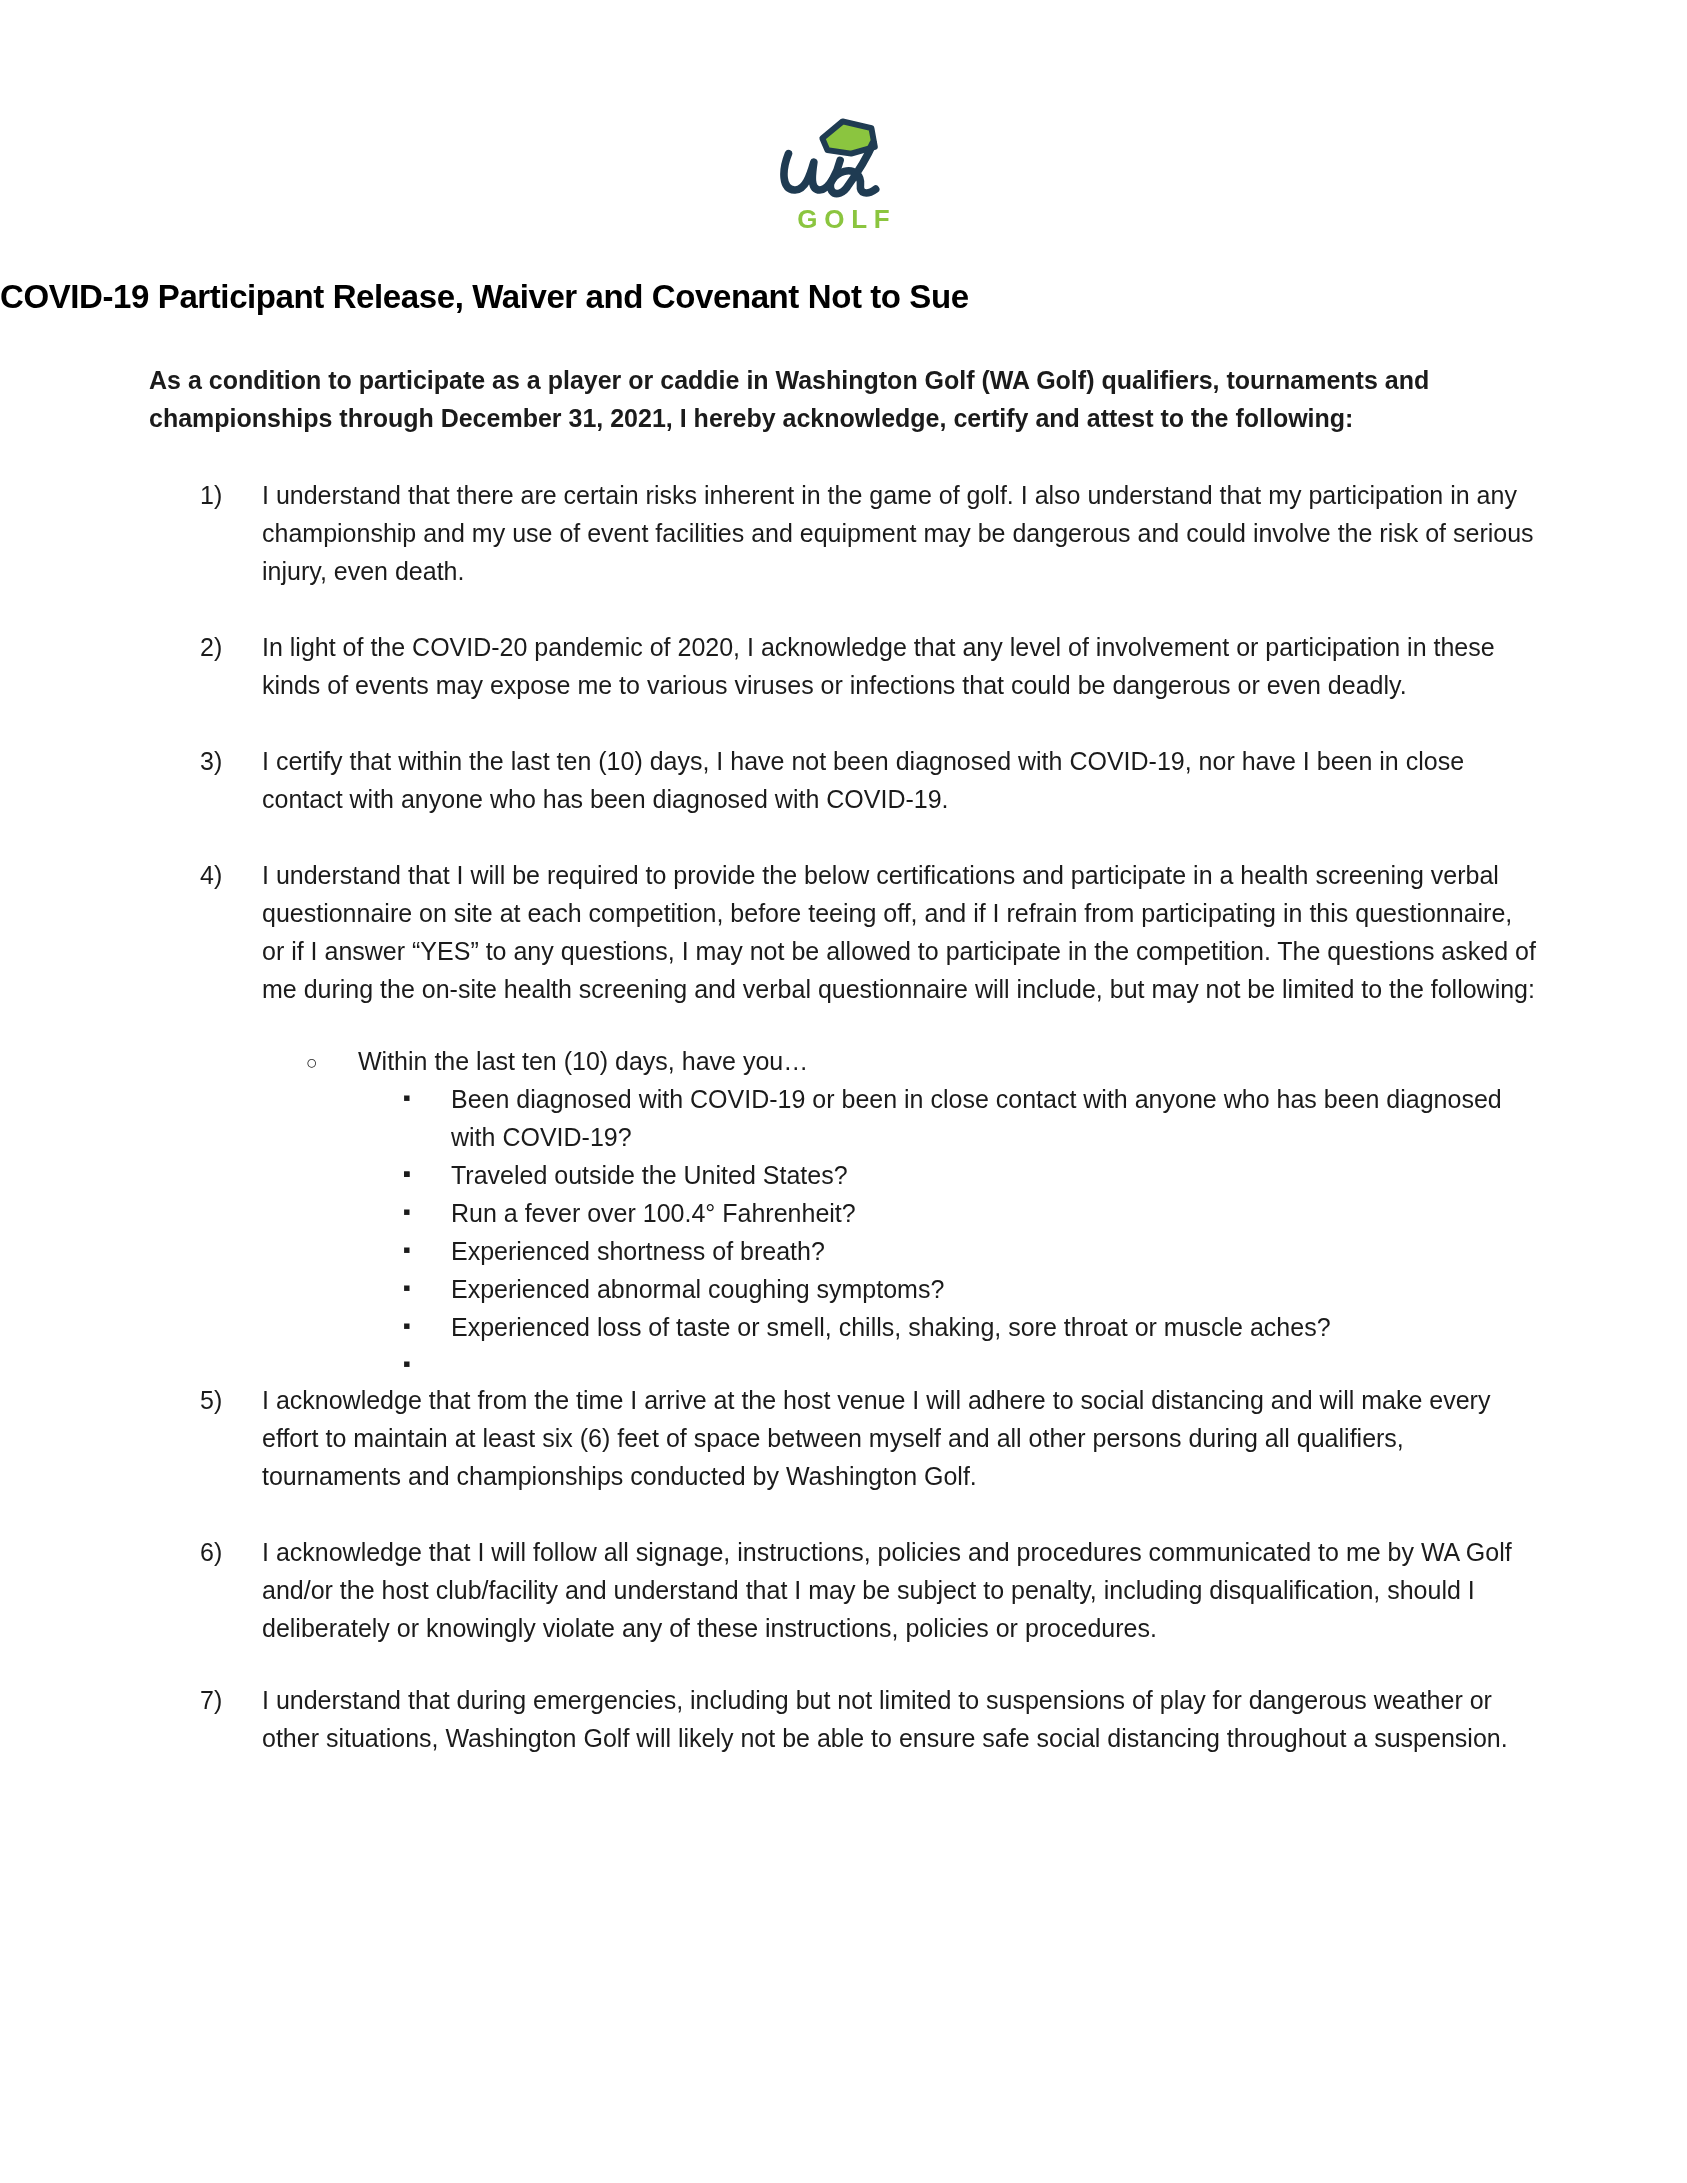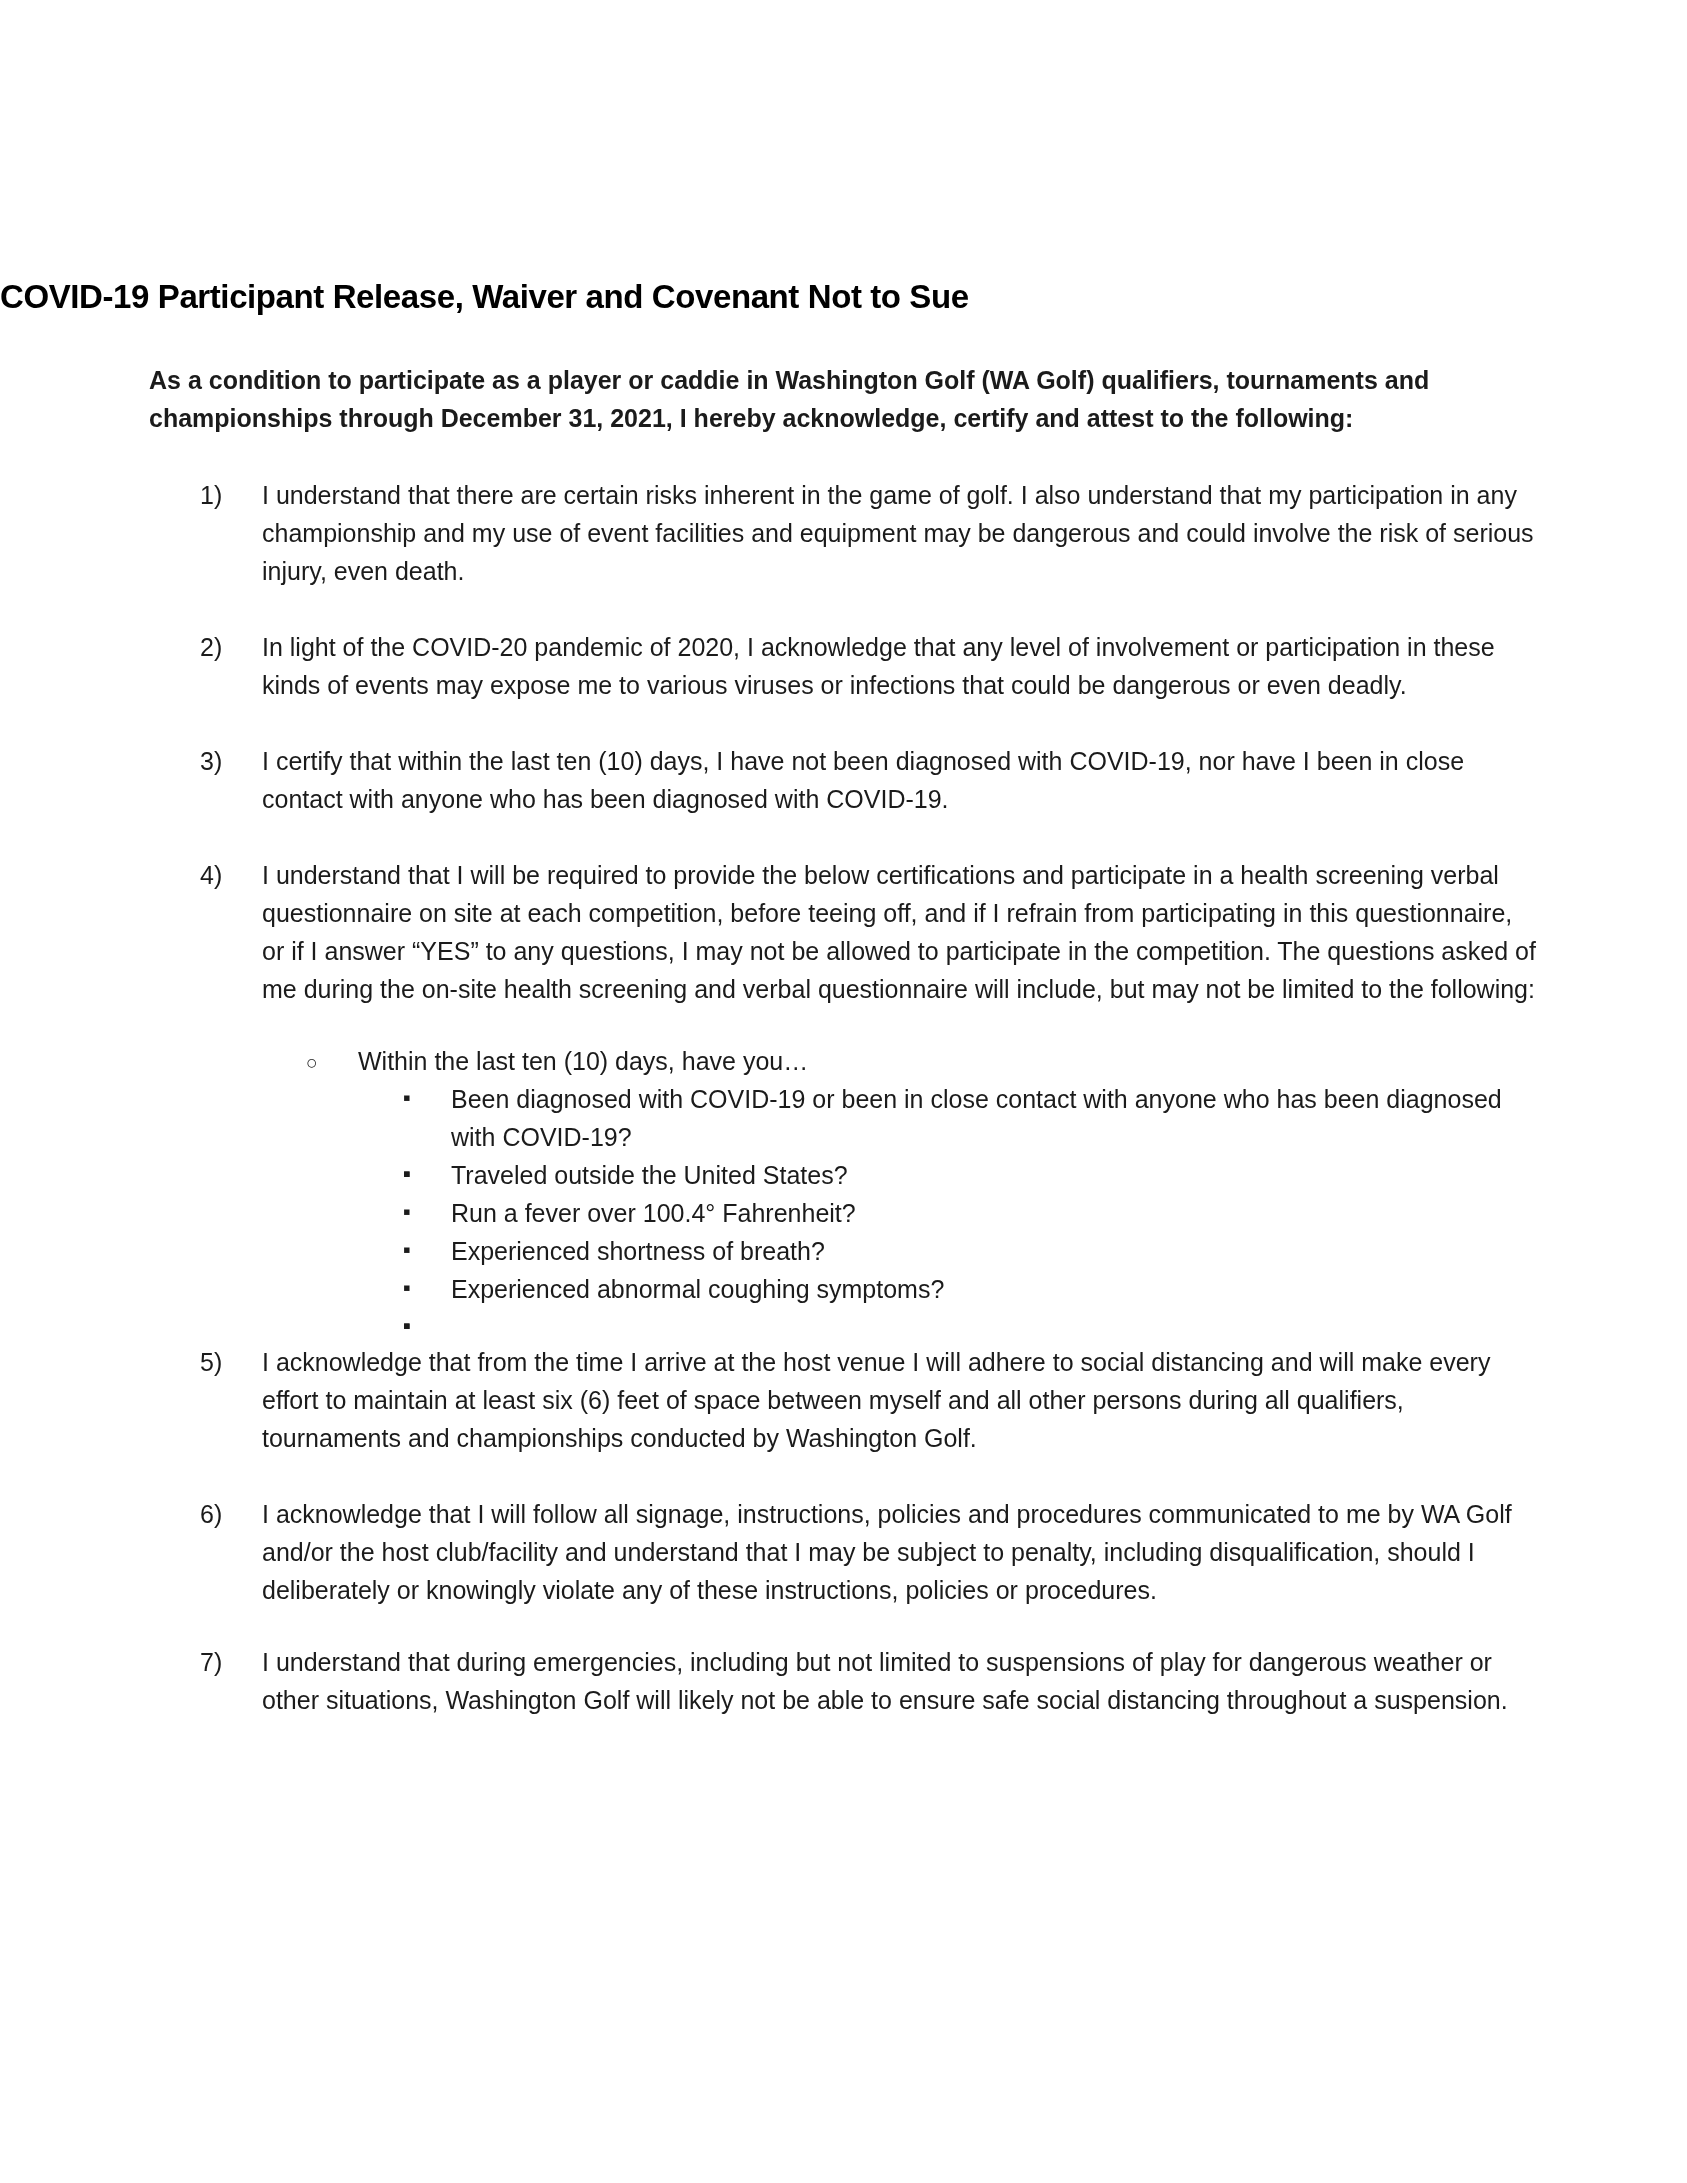--- a/index.html
+++ b/index.html
@@ -106,20 +106,31 @@
     top: 2025px;
     font-size: 20px;
     color: #1b1b1b;
   }
 </style>
 </head>
 <body>
 
 <div class="page">
 
+  <header class="logo">
+    <svg width="127" height="83" viewBox="0 0 150 98" fill="none" xmlns="http://www.w3.org/2000/svg">
+
+      <path d="M50,24 L74,4 L108,12 L112,34 L84,42 L56,38 Z" fill="#8bc53f" stroke="#1f3b52" stroke-width="7" stroke-linejoin="round"></path>
+
+      <path d="M10,42 C2,62 2,84 17,85 C30,86 36,66 40,52 C38,66 35,85 47,85 C59,85 68,62 71,50" stroke="#1f3b52" stroke-width="9" stroke-linecap="round" stroke-linejoin="round"></path>
+
+      <path d="M110,30 C102,48 92,64 81,79 C76,88 66,93 61,86 C56,78 64,66 76,63 C88,60 96,68 95,79 C94,89 102,92 113,84" stroke="#1f3b52" stroke-width="9" stroke-linecap="round" stroke-linejoin="round"></path>
+    </svg>
+    <div class="logo-wordmark">GOLF</div>
+  </header>
 
   <h1 class="doc-title">COVID-19 Participant Release, Waiver and Covenant Not to Sue</h1>
 
   <main class="content">
 
     <p class="intro">As a condition to participate as a player or caddie in Washington Golf (WA Golf) qualifiers, tournaments and championships through December 31, 2021, I hereby acknowledge, certify and attest to the following:</p>
 
     <div class="item">
       <span class="num">1)</span>
       <p>I understand that there are certain risks inherent in the game of golf. I also understand that my participation in any championship and my use of event facilities and equipment may be dangerous and could involve the risk of serious injury, even death.</p>
@@ -164,20 +175,21 @@
       <div class="sq-item">
         <span class="marker">▪</span>
         <span>Experienced shortness of breath?</span>
       </div>
       <div class="sq-item">
         <span class="marker">▪</span>
         <span>Experienced abnormal coughing symptoms?</span>
       </div>
       <div class="sq-item">
         <span class="marker">▪</span>
+        <span>Experienced loss of taste or smell, chills, shaking, sore throat or muscle aches?</span>
       </div>
       <div class="sq-item">
         <span class="marker">▪</span>
       </div>
     </div>
 
     <div class="item">
       <span class="num">5)</span>
       <p>I acknowledge that from the time I arrive at the host venue I will adhere to social distancing and will make every effort to maintain at least six (6) feet of space between myself and all other persons during all qualifiers, tournaments and championships conducted by Washington Golf.</p>
     </div>

